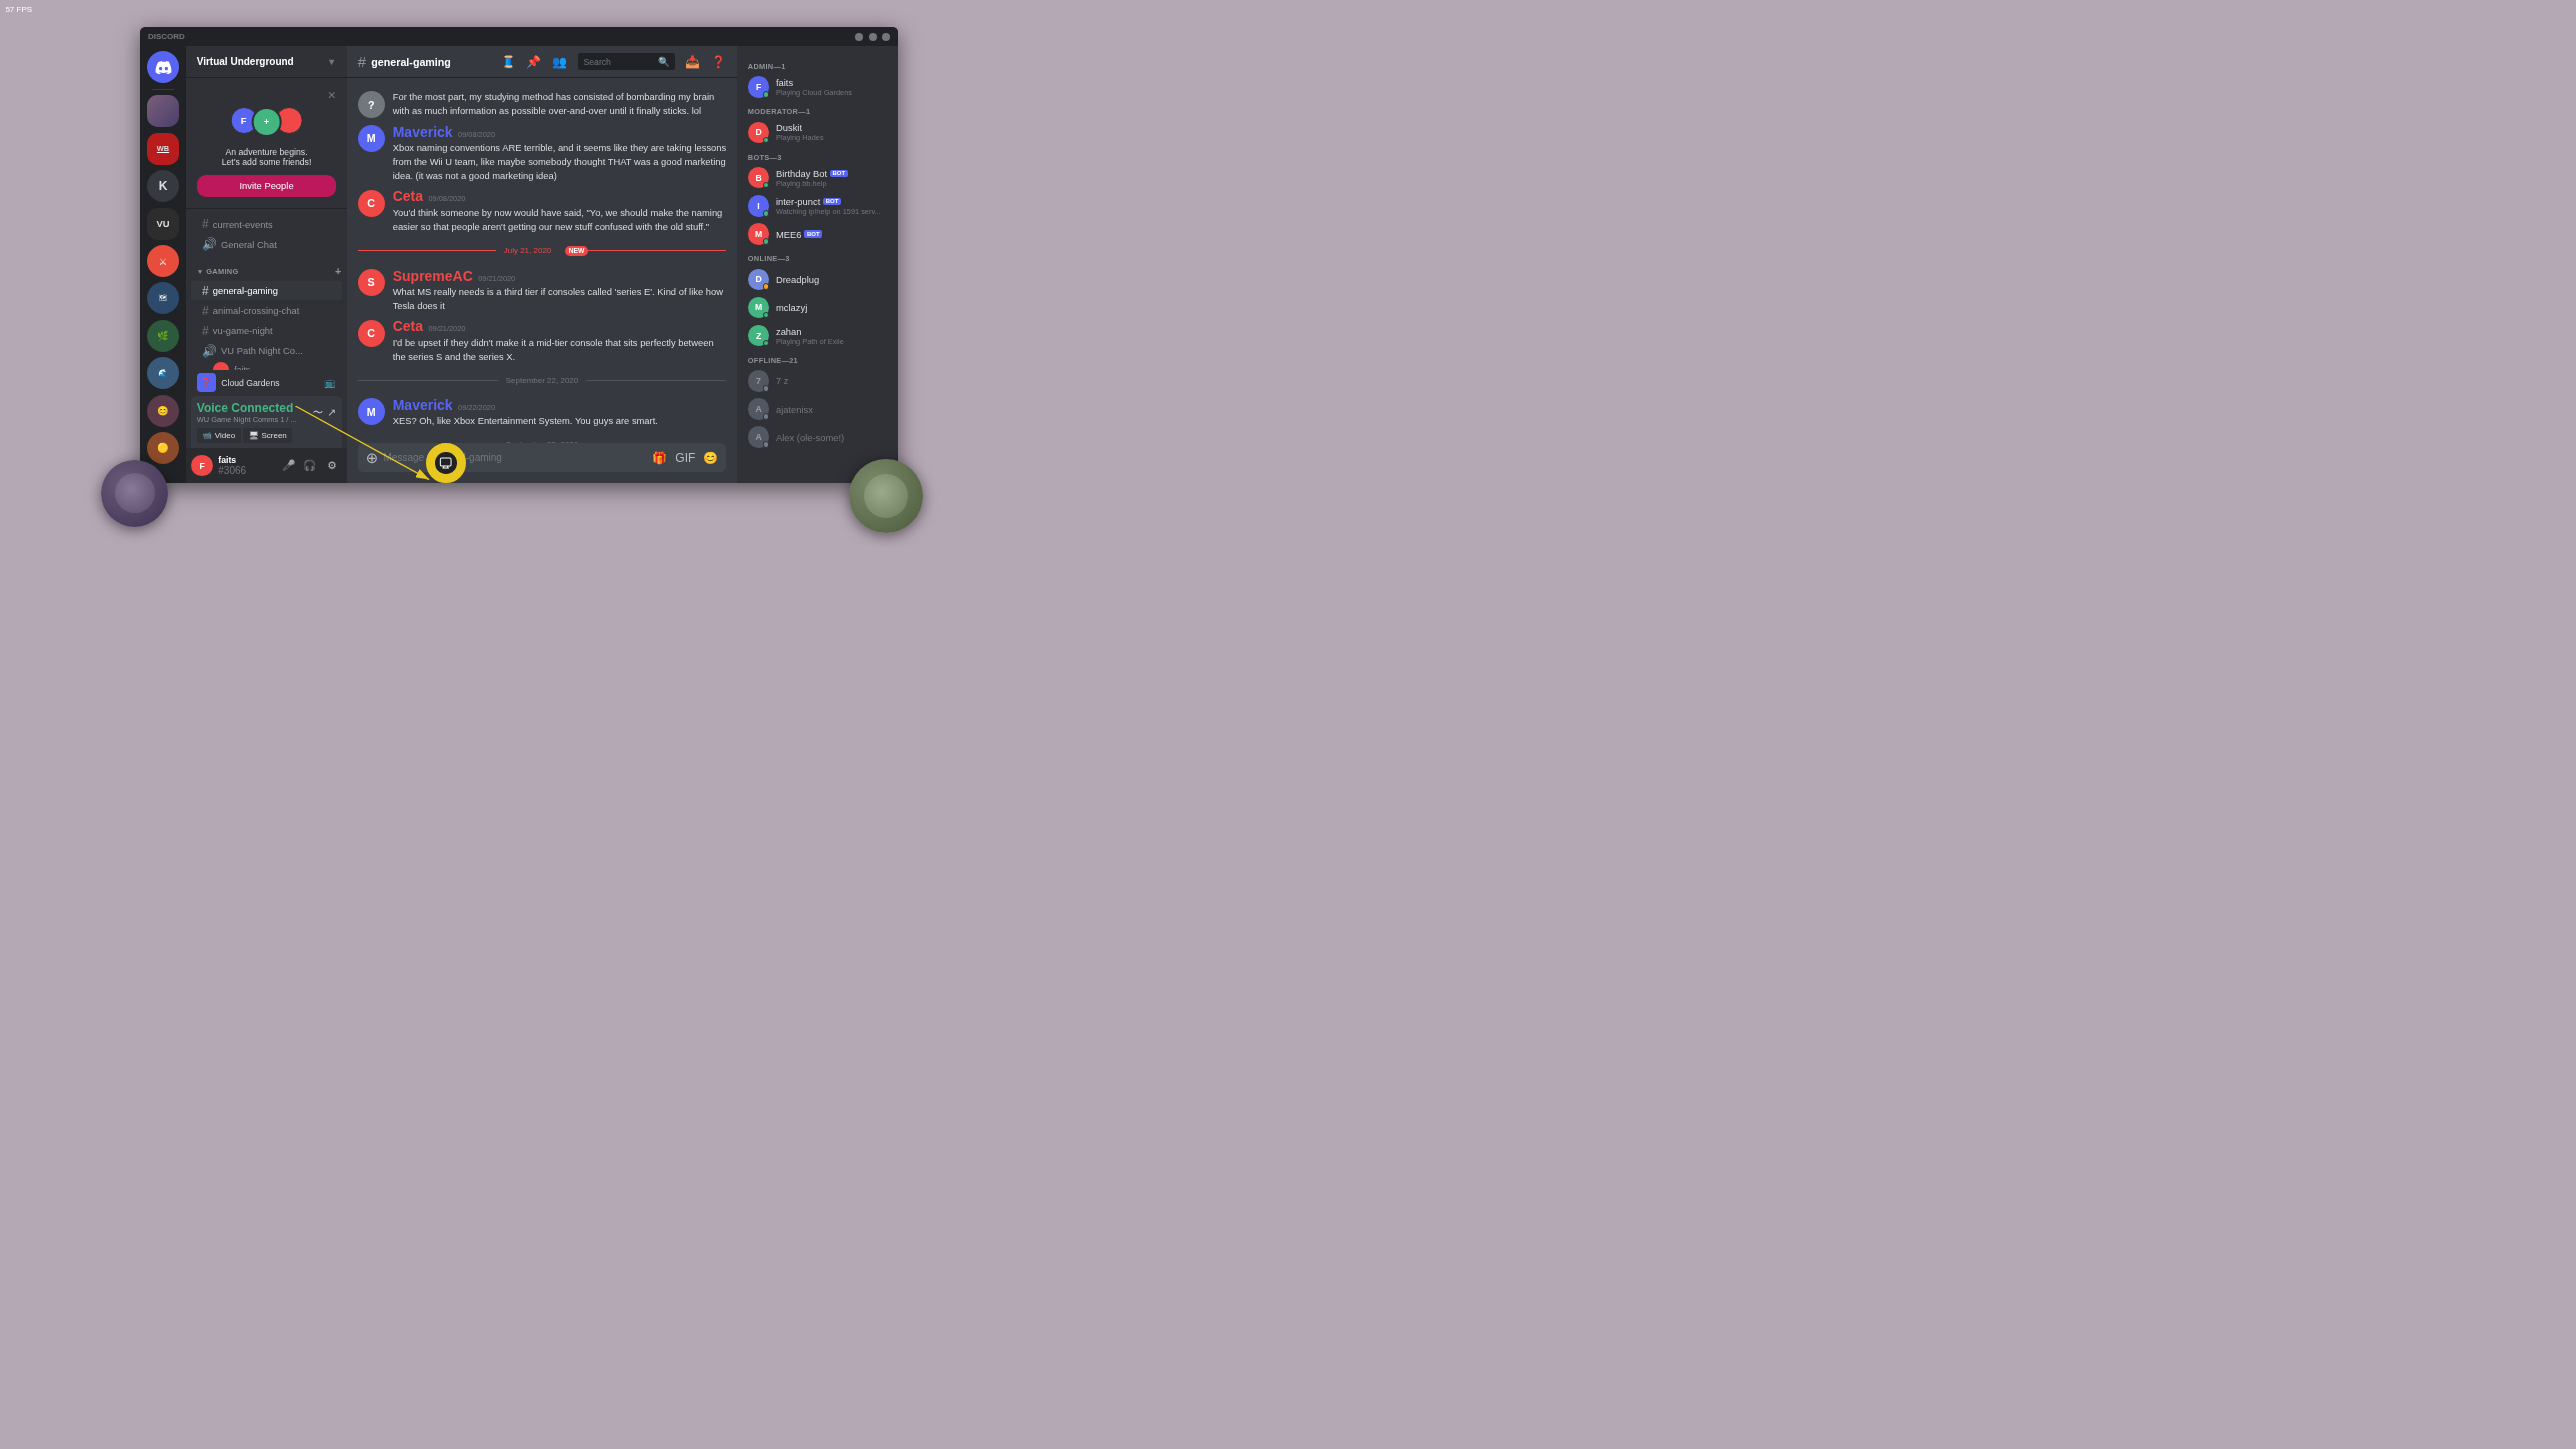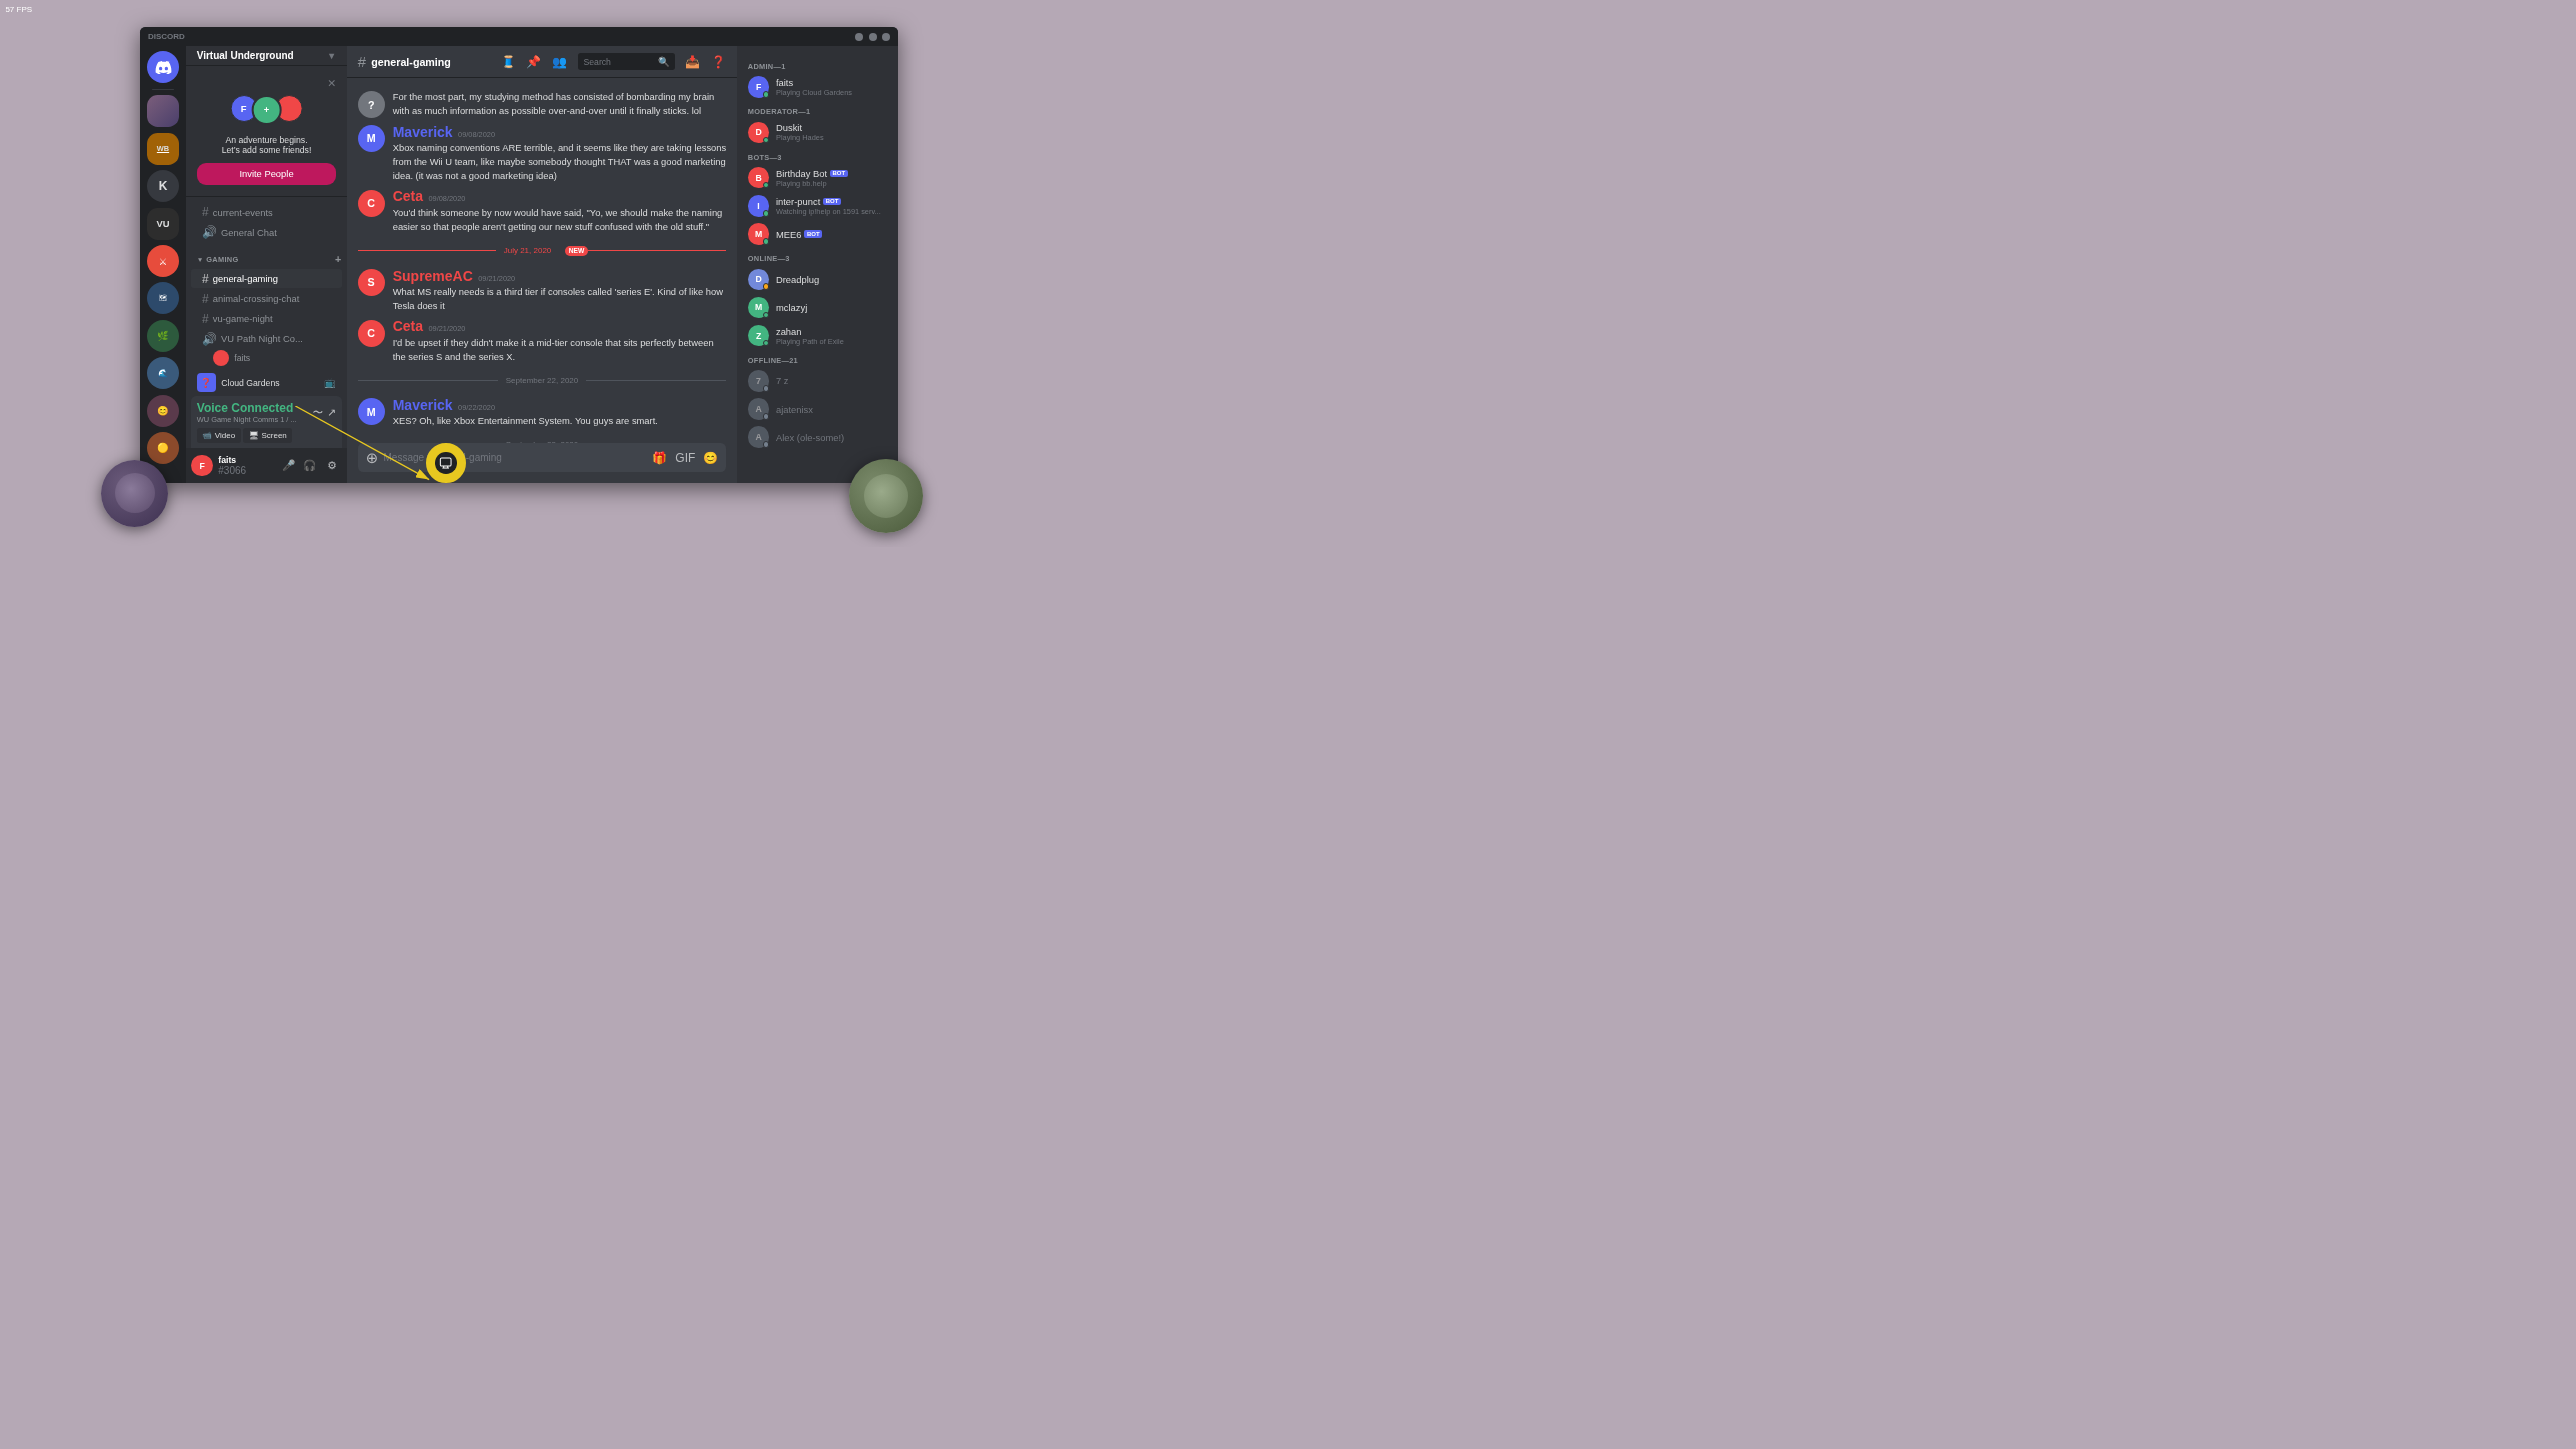--- a/index.html
+++ b/index.html
@@ -119,21 +119,21 @@
     .channel-sidebar {
       width: 161px;
       background: #2f3136;
       display: flex;
       flex-direction: column;
       flex-shrink: 0;
       overflow: hidden;
     }
 
     .server-header {
-      height: 20px;
+      height: 32px;
       display: flex;
       align-items: center;
       padding: 0 10.7px;
       border-bottom: 0.7px solid #202225;
       cursor: pointer;
       flex-shrink: 0;
     }
     .server-name {
       color: #fff;
       font-size: 10px;
@@ -684,21 +684,21 @@
       <div class="server-icon discord-home">
         <svg width="19" height="13.4" viewBox="0 0 28 20" fill="white">
           <path d="M23.7 1.6C22 0.8 20.2 0.2 18.3 0c-.2.3-.4.8-.6 1.2a18.4 18.4 0 00-5.5 0A12.5 12.5 0 0011.7 0C9.8.2 8 .8 6.3 1.6 2.8 6.9 1.9 12.1 2.3 17.2c2.1 1.5 4.1 2.4 6.1 3 .5-.7.9-1.4 1.3-2.2-.7-.3-1.4-.6-2.1-1l.5-.4a13 13 0 0011.8 0l.5.4c-.7.4-1.4.7-2.1 1 .4.8.8 1.5 1.3 2.2 2-.6 4-1.5 6.1-3 .5-5.8-.9-11-3.8-15.6zM9.7 14c-1.3 0-2.4-1.2-2.4-2.6 0-1.5 1-2.7 2.4-2.7 1.4 0 2.4 1.2 2.4 2.7 0 1.4-1 2.6-2.4 2.6zm8.6 0c-1.4 0-2.4-1.2-2.4-2.6 0-1.5 1-2.7 2.4-2.7 1.4 0 2.4 1.2 2.4 2.7 0 1.4-1 2.6-2.4 2.6z"></path>
         </svg>
       </div>
       <div class="server-divider"></div>
 
       <div class="server-icon" style="background:#7b5e7b; border-radius:10.7px; overflow:hidden;">
         <div style="width:32px;height:32px;background:linear-gradient(135deg,#7b5e7b,#4a3f6b);display:flex;align-items:center;justify-content:center;font-size:6.7px;color:#ccc;text-align:center;line-height:1.1;padding:1.3px;"></div>
       </div>
-      <div class="server-icon" style="background:#a16207; border-radius:10.7px;text-decoration:underline;">
+      <div class="server-icon" style="background:#b91c1c; border-radius:10.7px;text-decoration:underline;">
         <span style="color:#dcddde;font-size:7.4px;font-weight:700;">WB</span>
       </div>
       <div class="server-icon" style="background:#36393f; border-radius:50%;">
         <span style="color:#dcddde;font-size:12px;font-weight:700;">K</span>
       </div>
       <div class="server-icon active" style="background:#2d2d2d; border-radius:10.7px;">
         <span style="color:#dcddde;font-size:9.4px;font-weight:700;">VU</span>
       </div>
       <div class="server-icon" style="background:#e74c3c; border-radius:50%;">
         <span style="color:#fff;font-size:9.4px;">⚔</span>

